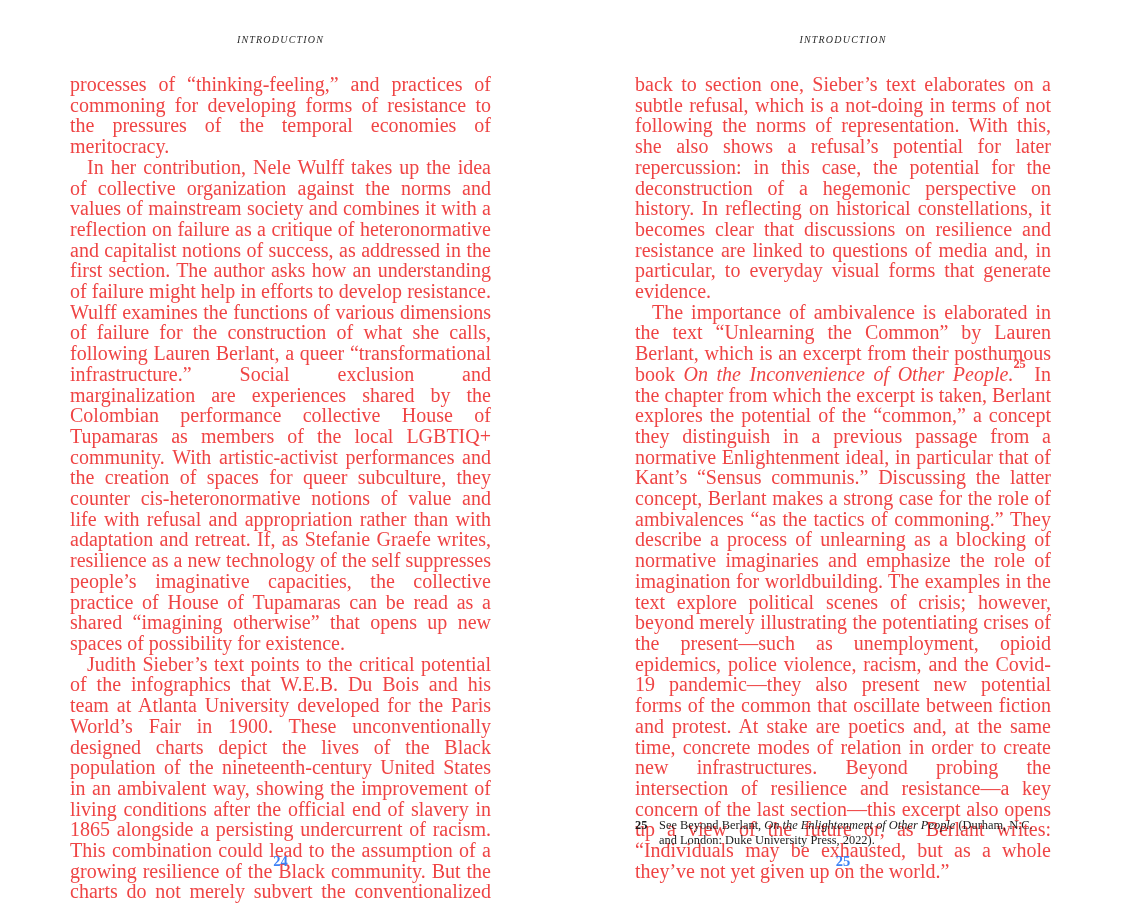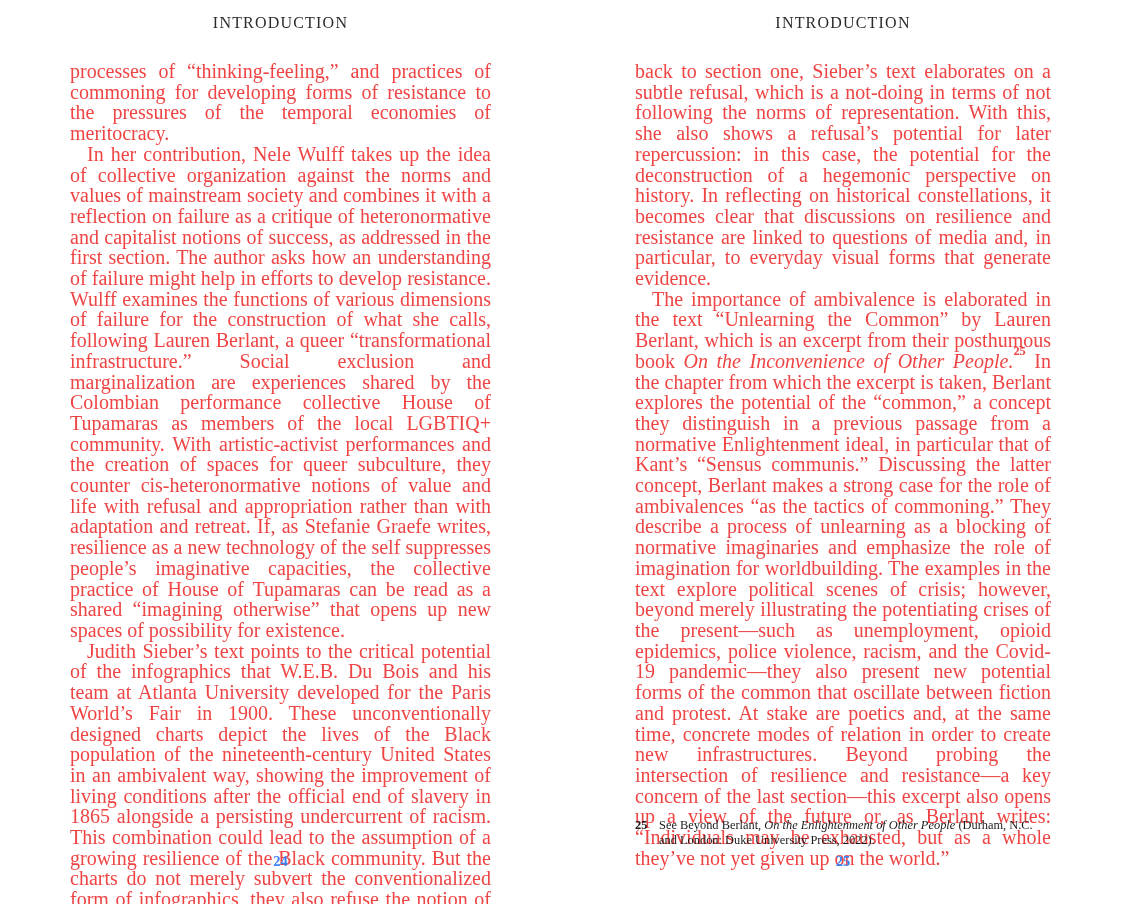--- a/index.html
+++ b/index.html
@@ -21,26 +21,27 @@
     position: relative;
     width: 562px;
     height: 904px;
     background: #ffffff;
   }
   .page-inner { box-sizing: border-box; }
   .page-left  .page-inner { margin-left: 70px; width: 421px; }
   .page-right .page-inner { margin-left: 73px; width: 416px; }
 
   .running-header {
-    padding-top: 14px;
+    padding-top: 34px;
     text-align: center;
-    font-size: 16px;
+    font-size: 10px;
     letter-spacing: 1.2px;
     color: #2b2b2b;
     font-family: "Liberation Serif", "DejaVu Serif", serif;
+    font-style: italic;
   }
 
   .body-text {
     margin-top: 29px;
     font-size: 20px;
     line-height: 20.7px;
     text-align: justify;
     color: #ef4444;
   }
   .para { margin: 0; }

